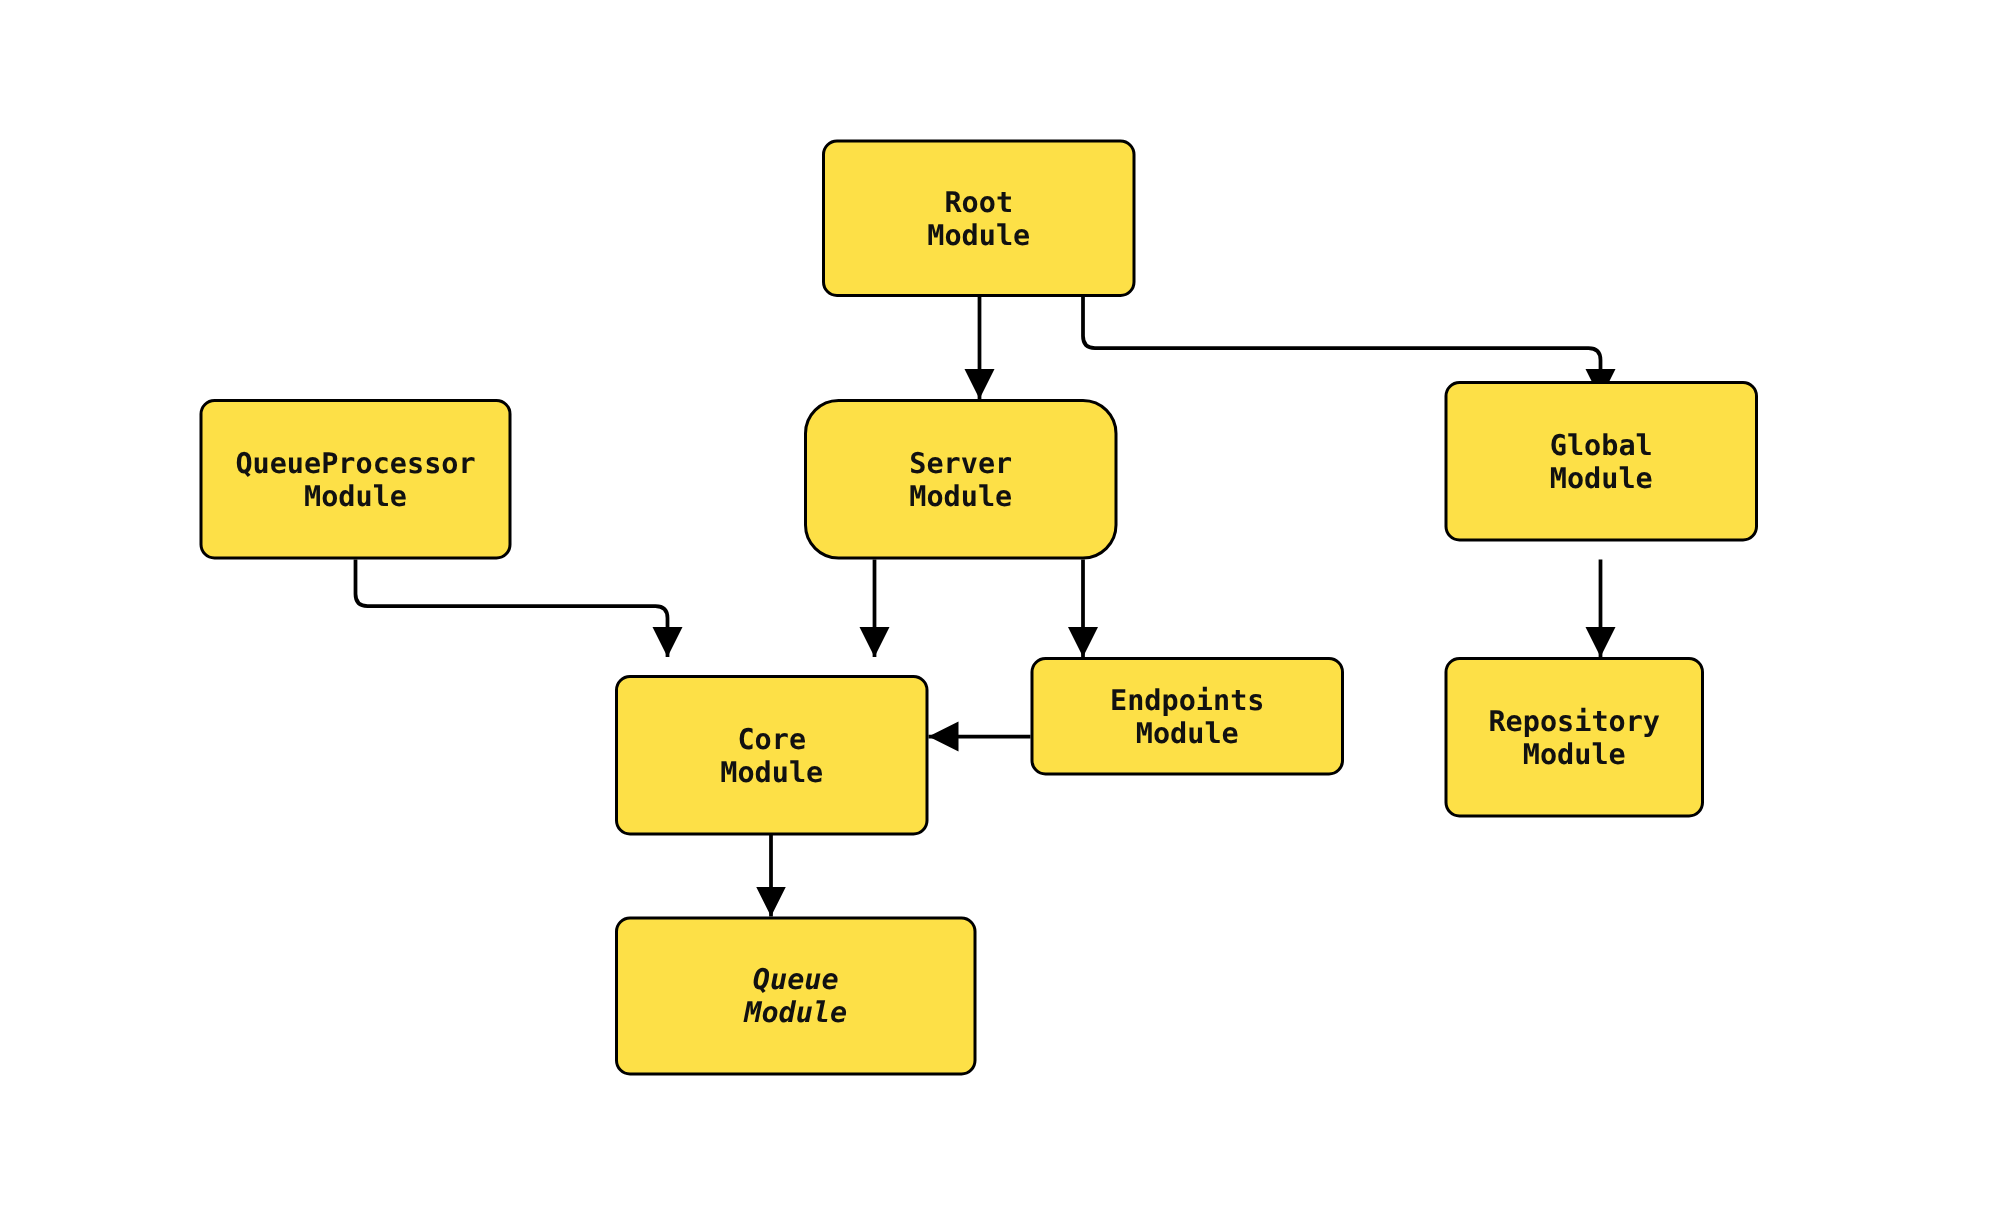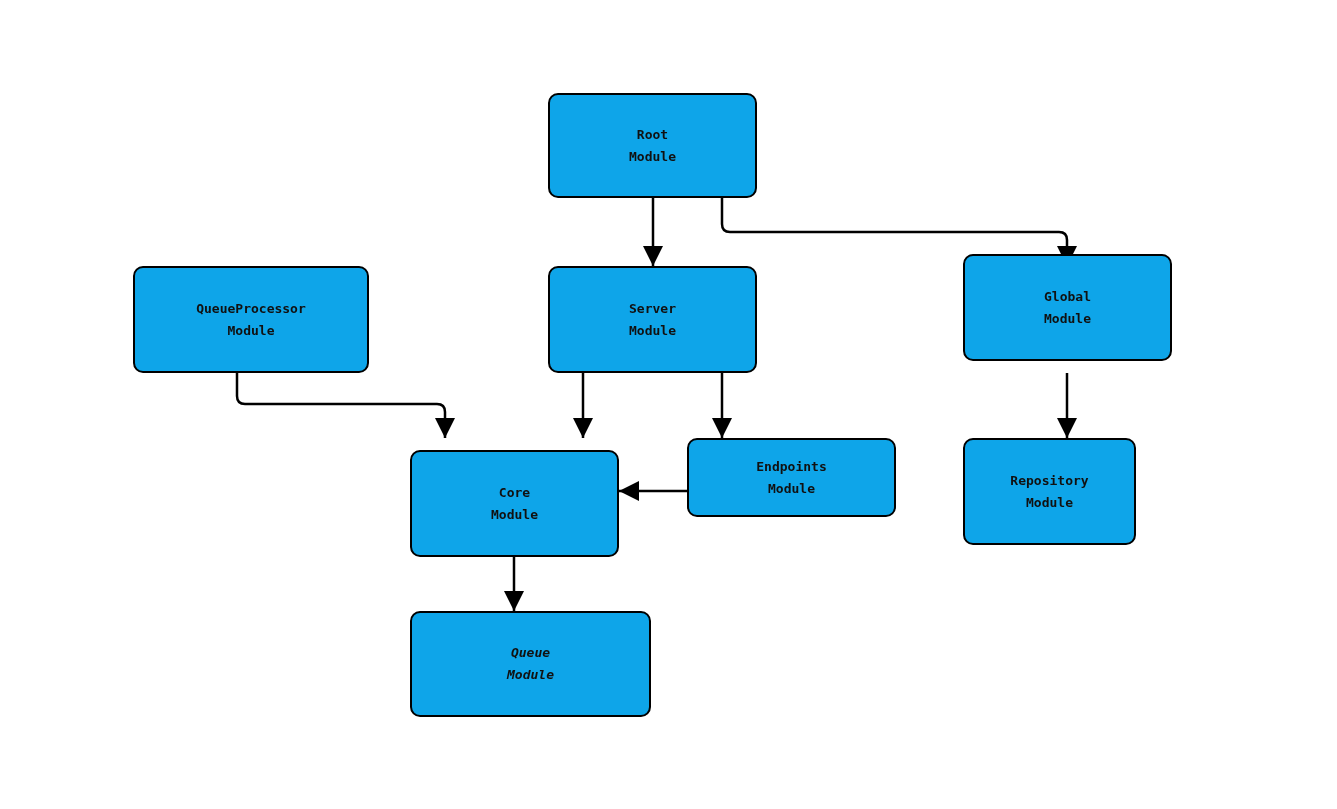--- a/index.html
+++ b/index.html
@@ -17,37 +17,37 @@
   .edges {
     position: absolute;
     left: 0;
     top: 0;
     width: 1337px;
     height: 809px;
   }
   .node {
     position: absolute;
     box-sizing: border-box;
-    background: #0ea5e9;
+    background: #fde047;
     border: 2.5px solid #000000;
     border-radius: 10px;
     display: flex;
     align-items: center;
     justify-content: center;
     text-align: center;
     font-family: "DejaVu Sans Mono", "Liberation Mono", monospace;
     font-weight: 700;
-    font-size: 13px;
+    font-size: 19px;
     line-height: 22px;
     color: #111111;
     white-space: pre-line;
   }
   .node-root          { left: 548px; top: 93px;  width: 209px; height: 105px; }
-  .node-queueprocessor{ left: 133px; top: 266px; width: 236px; height: 107px; }
-  .node-server        { left: 548px; top: 266px; width: 209px; height: 107px; }
+  .node-queueprocessor{ left: 133px; top: 266px; width: 208px; height: 107px; }
+  .node-server        { left: 536px; top: 266px; width: 209px; height: 107px; border-radius: 23px; }
   .node-global        { left: 963px; top: 254px; width: 209px; height: 107px; }
   .node-core          { left: 410px; top: 450px; width: 209px; height: 107px; }
   .node-endpoints     { left: 687px; top: 438px; width: 209px; height: 79px; }
   .node-repository    { left: 963px; top: 438px; width: 173px; height: 107px; }
   .node-queue         { left: 410px; top: 611px; width: 241px; height: 106px; font-style: italic; }
 </style>
 </head>
 <body>
 
 <div class="canvas">

